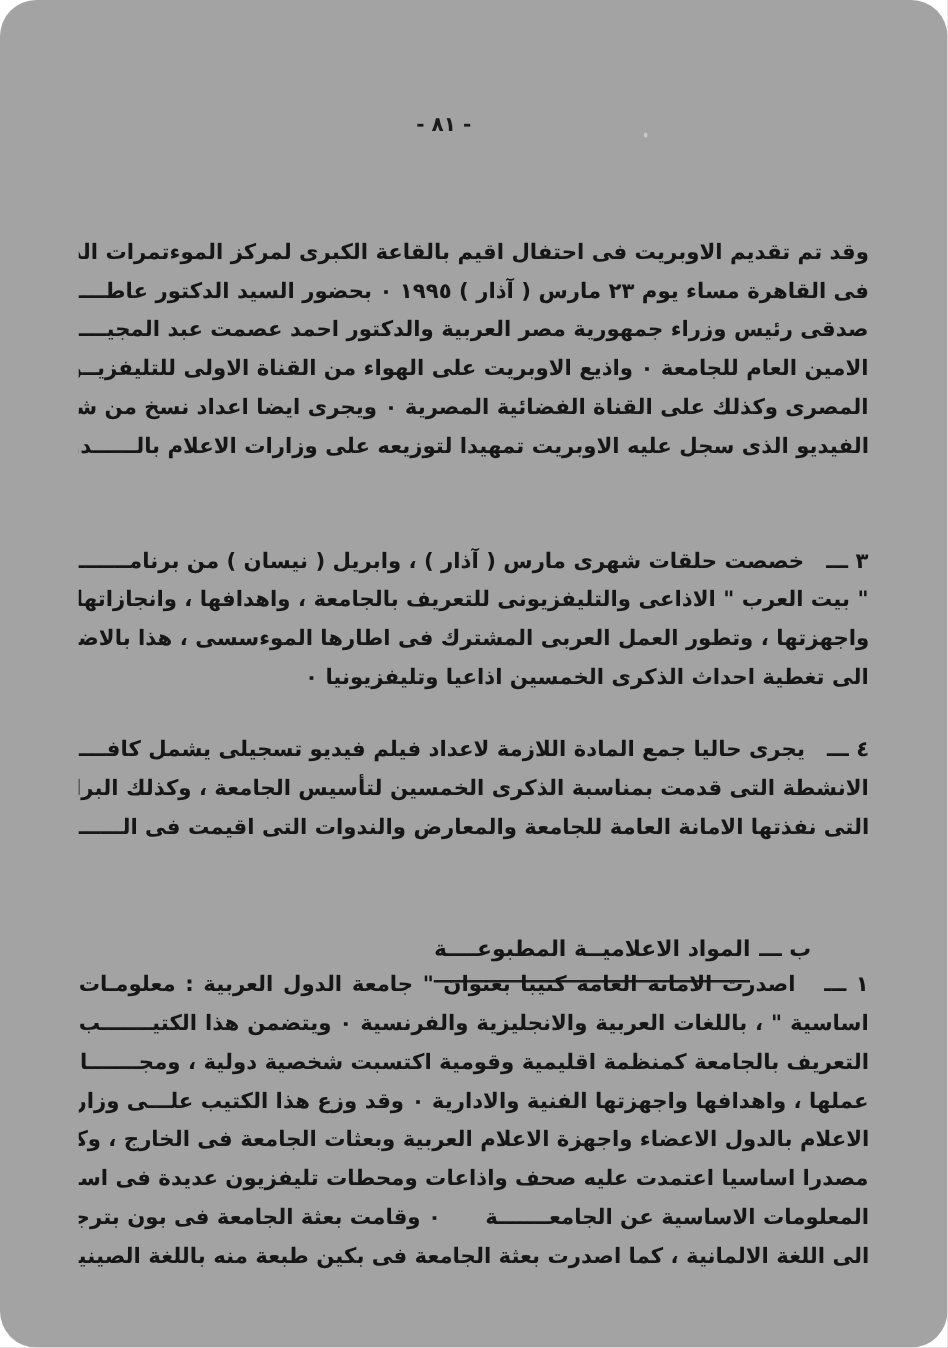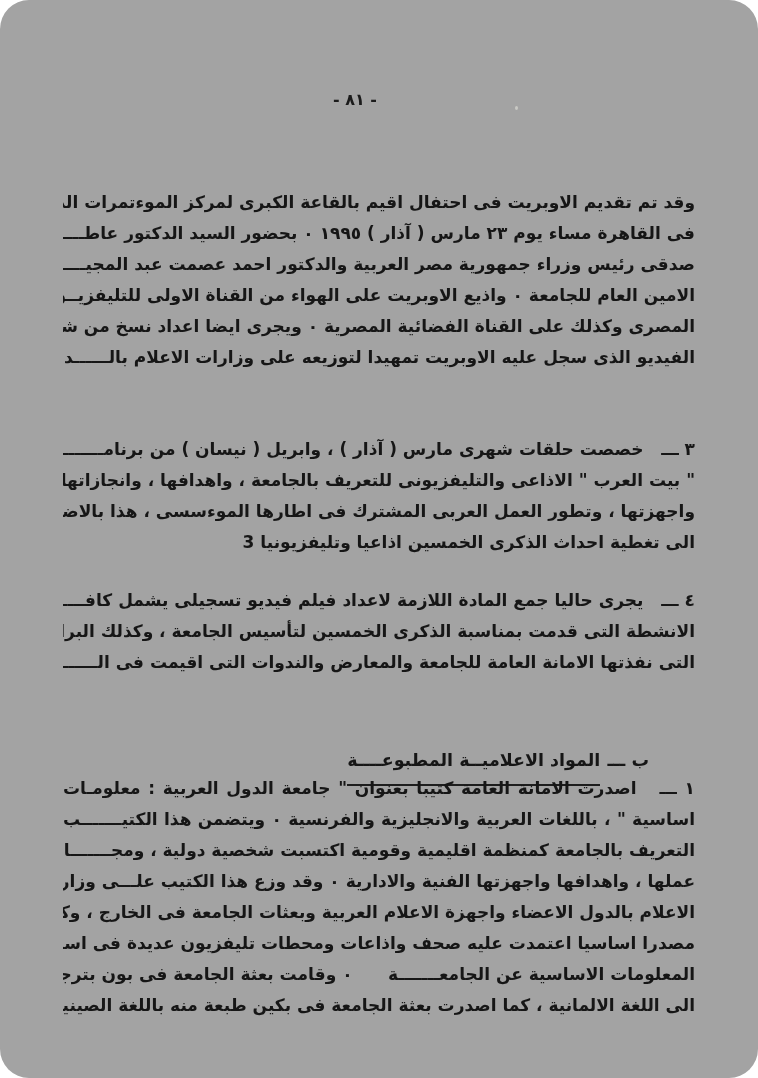--- a/index.html
+++ b/index.html
@@ -100,21 +100,21 @@
         <div class="line">صدقى رئيس وزراء جمهورية مصر العربية والدكتور احمد عصمت عبد المجيــــــد</div>
         <div class="line">الامين العام للجامعة ٠ واذيع الاوبريت على الهواء من القناة الاولى للتليفزيــون</div>
         <div class="line">المصرى وكذلك على القناة الفضائية المصرية ٠ ويجرى ايضا اعداد نسخ من شريـــط</div>
         <div class="line">الفيديو الذى سجل عليه الاوبريت تمهيدا لتوزيعه على وزارات الاعلام بالــــــدول</div>
       </div>
 
     <div class="block" id="item-3">
         <div class="line">٣ ـــ &nbsp; خصصت حلقات شهرى مارس ( آذار ) ، وابريل ( نيسان ) من برنامــــــــج</div>
         <div class="line">" بيت العرب " الاذاعى والتليفزيونى للتعريف بالجامعة ، واهدافها ، وانجازاتها ،</div>
         <div class="line">واجهزتها ، وتطور العمل العربى المشترك فى اطارها الموءسسى ، هذا بالاضافـــــة</div>
-        <div class="line line-short">الى تغطية احداث الذكرى الخمسين اذاعيا وتليفزيونيا 3</div>
+        <div class="line line-short">الى تغطية احداث الذكرى الخمسين اذاعيا وتليفزيونيا ٠</div>
       </div>
 
     <div class="block" id="item-4">
         <div class="line">٤ ـــ &nbsp; يجرى حاليا جمع المادة اللازمة لاعداد فيلم فيديو تسجيلى يشمل كافـــــة</div>
         <div class="line">الانشطة التى قدمت بمناسبة الذكرى الخمسين لتأسيس الجامعة ، وكذلك البرامـــج</div>
         <div class="line">التى نفذتها الامانة العامة للجامعة والمعارض والندوات التى اقيمت فى الـــــــدول</div>
       </div>
 
     <div class="block heading-row" id="heading">
       <span class="hprefix">ب ـــ</span><span class="htitle">المواد الاعلاميــة المطبوعــــة</span>

